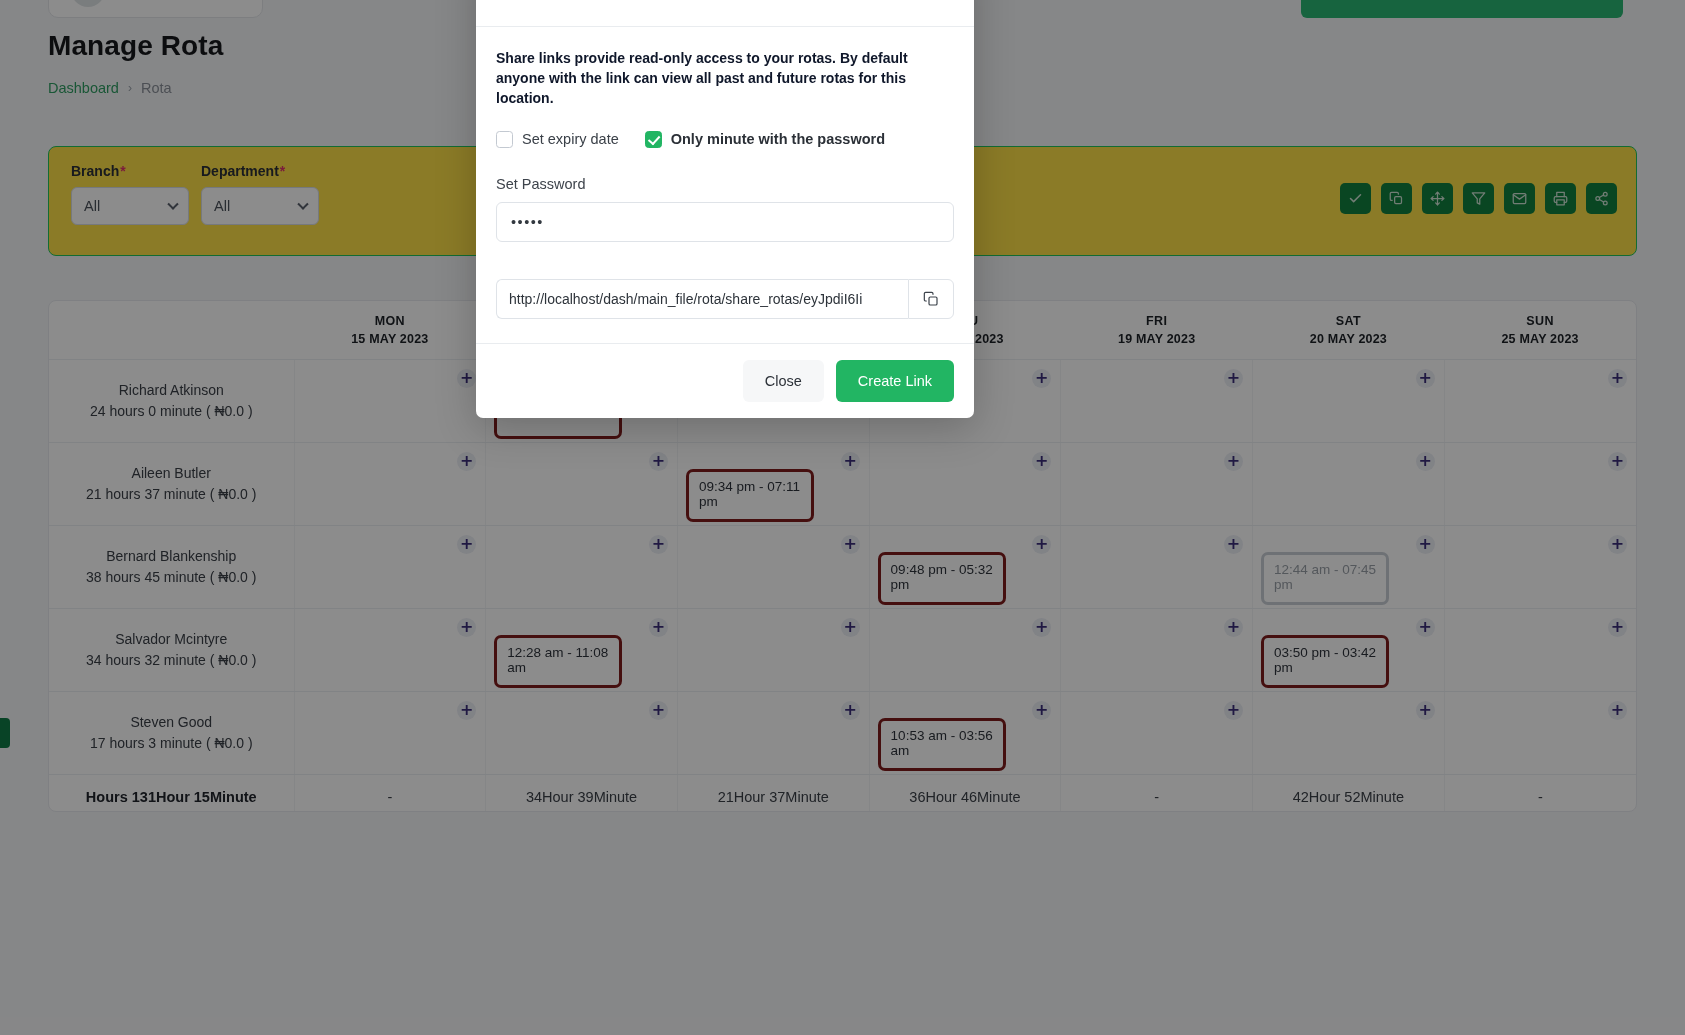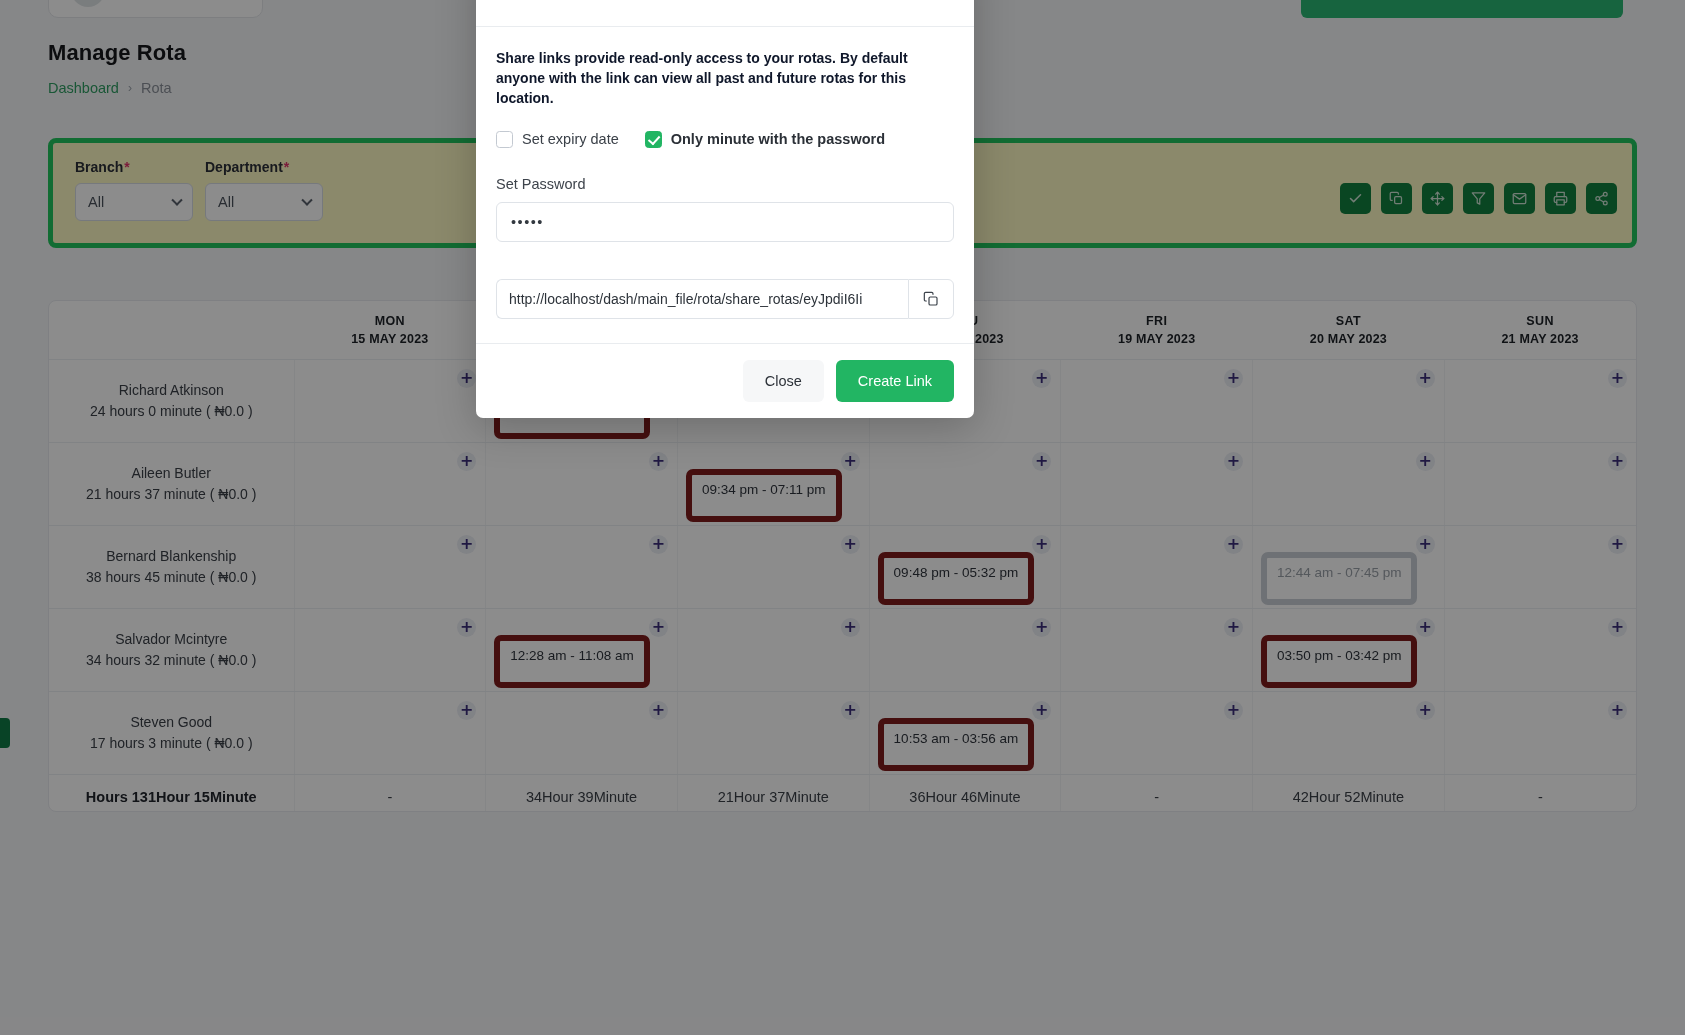--- a/index.html
+++ b/index.html
@@ -51,38 +51,38 @@
   
   .left-sliver {
     position: absolute; left: -12px; top: 718px;
     width: 22px; height: 30px;
     background: #0f7a45;
     border-radius: 4px;
   }
 
   
   .page-title {
-    position: absolute; left: 48px; top: 40px;
-    font-size: 22px; font-weight: 700; color: #16181c;
+    position: absolute; left: 48px; top: 30px;
+    font-size: 28px; font-weight: 700; color: #16181c;
     letter-spacing: .1px;
   }
   .breadcrumb {
     position: absolute; left: 48px; top: 80px;
     font-size: 14.5px; display: flex; align-items: center; gap: 9px;
   }
   .breadcrumb .crumb-link { color: #2f9e63; text-decoration: none; }
   .breadcrumb .crumb-sep { color: #99a0aa; font-size: 12px; }
   .breadcrumb .crumb-cur { color: #8a9099; }
 
   
   .filter-card {
-    position: absolute; left: 48px; top: 138px;
+    position: absolute; left: 48px; top: 146px;
     width: 1589px; height: 110px;
-    background: #fef9c3;
-    border: 5px solid #22c55e;
+    background: #fde047;
+    border: 1px solid #22c55e;
     border-radius: 8px;
   }
   .field { position: absolute; top: 16px; }
   .field-label {
     font-size: 14px; font-weight: 700; color: #2c3038;
     margin-bottom: 8px; white-space: nowrap;
   }
   .req { color: #e0336c; margin-left: 1px; }
   .select {
     width: 118px; height: 38px;
@@ -156,22 +156,22 @@
     position: absolute; right: 9px; top: 9px;
     width: 19px; height: 19px; border-radius: 50%;
     background: #eceef5;
     display: flex; align-items: center; justify-content: center;
     color: #3b2f7a; font-size: 16px; font-weight: 700;
     line-height: 1; cursor: pointer;
     font-family: "DejaVu Sans", sans-serif;
   }
   .shift {
     position: absolute; left: 8px; top: 26px;
-    width: 156px; height: 53px;
-    border: 6px solid #7f1d1d; border-radius: 7px;
+    width: 128px; height: 53px;
+    border: 3px solid #7f1d1d; border-radius: 7px;
     background: transparent;
     font-size: 13.5px; color: #2f343c;
     padding: 7px 0 12px 10px;
     cursor: pointer;
   }
   .shift.muted { border-color: #c9ced5; color: #9aa0a8; }
 
   .rota-table tr.totals td {
     height: 45px; border-bottom: none;
     vertical-align: middle; text-align: center;
@@ -389,21 +389,21 @@
             <th>
               <span class="dow">FRI</span>
               <span class="dt">19 MAY 2023</span>
             </th>
             <th>
               <span class="dow">SAT</span>
               <span class="dt">20 MAY 2023</span>
             </th>
             <th>
               <span class="dow">SUN</span>
-              <span class="dt">21 MAY 2023</span>
+              <span class="dt">25 MAY 2023</span>
             </th>
           </tr>
         </thead>
       <tbody id="rota-body">
           <tr>
             <td class="namecell">
               <span class="emp-name">Richard Atkinson</span>
               <span class="emp-hours">24 hours 0 minute ( ₦0.0 )</span>
             </td>
             <td>

